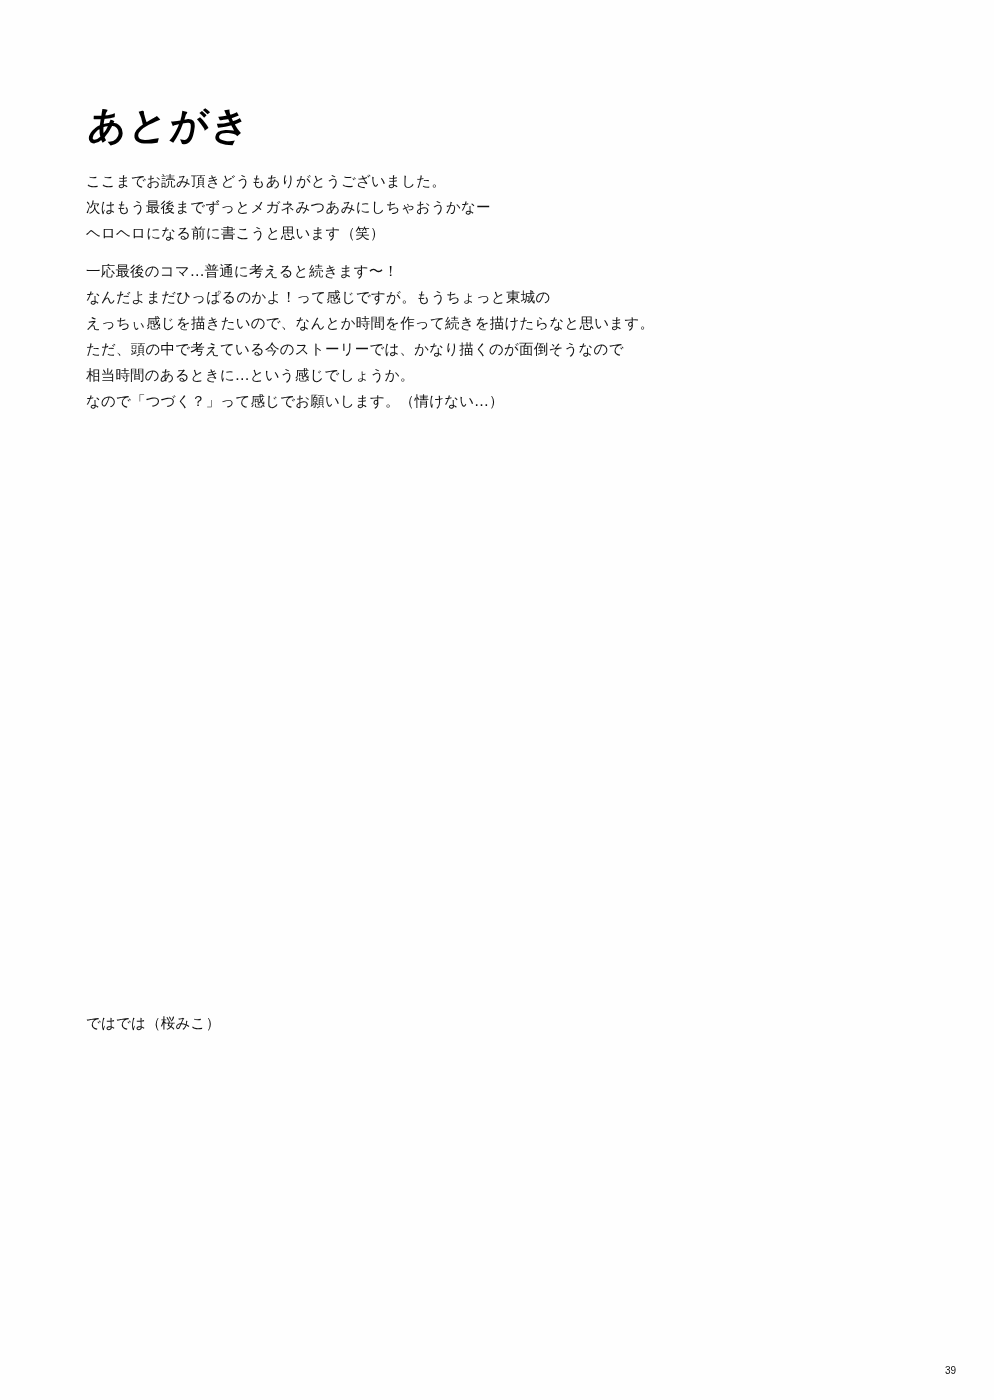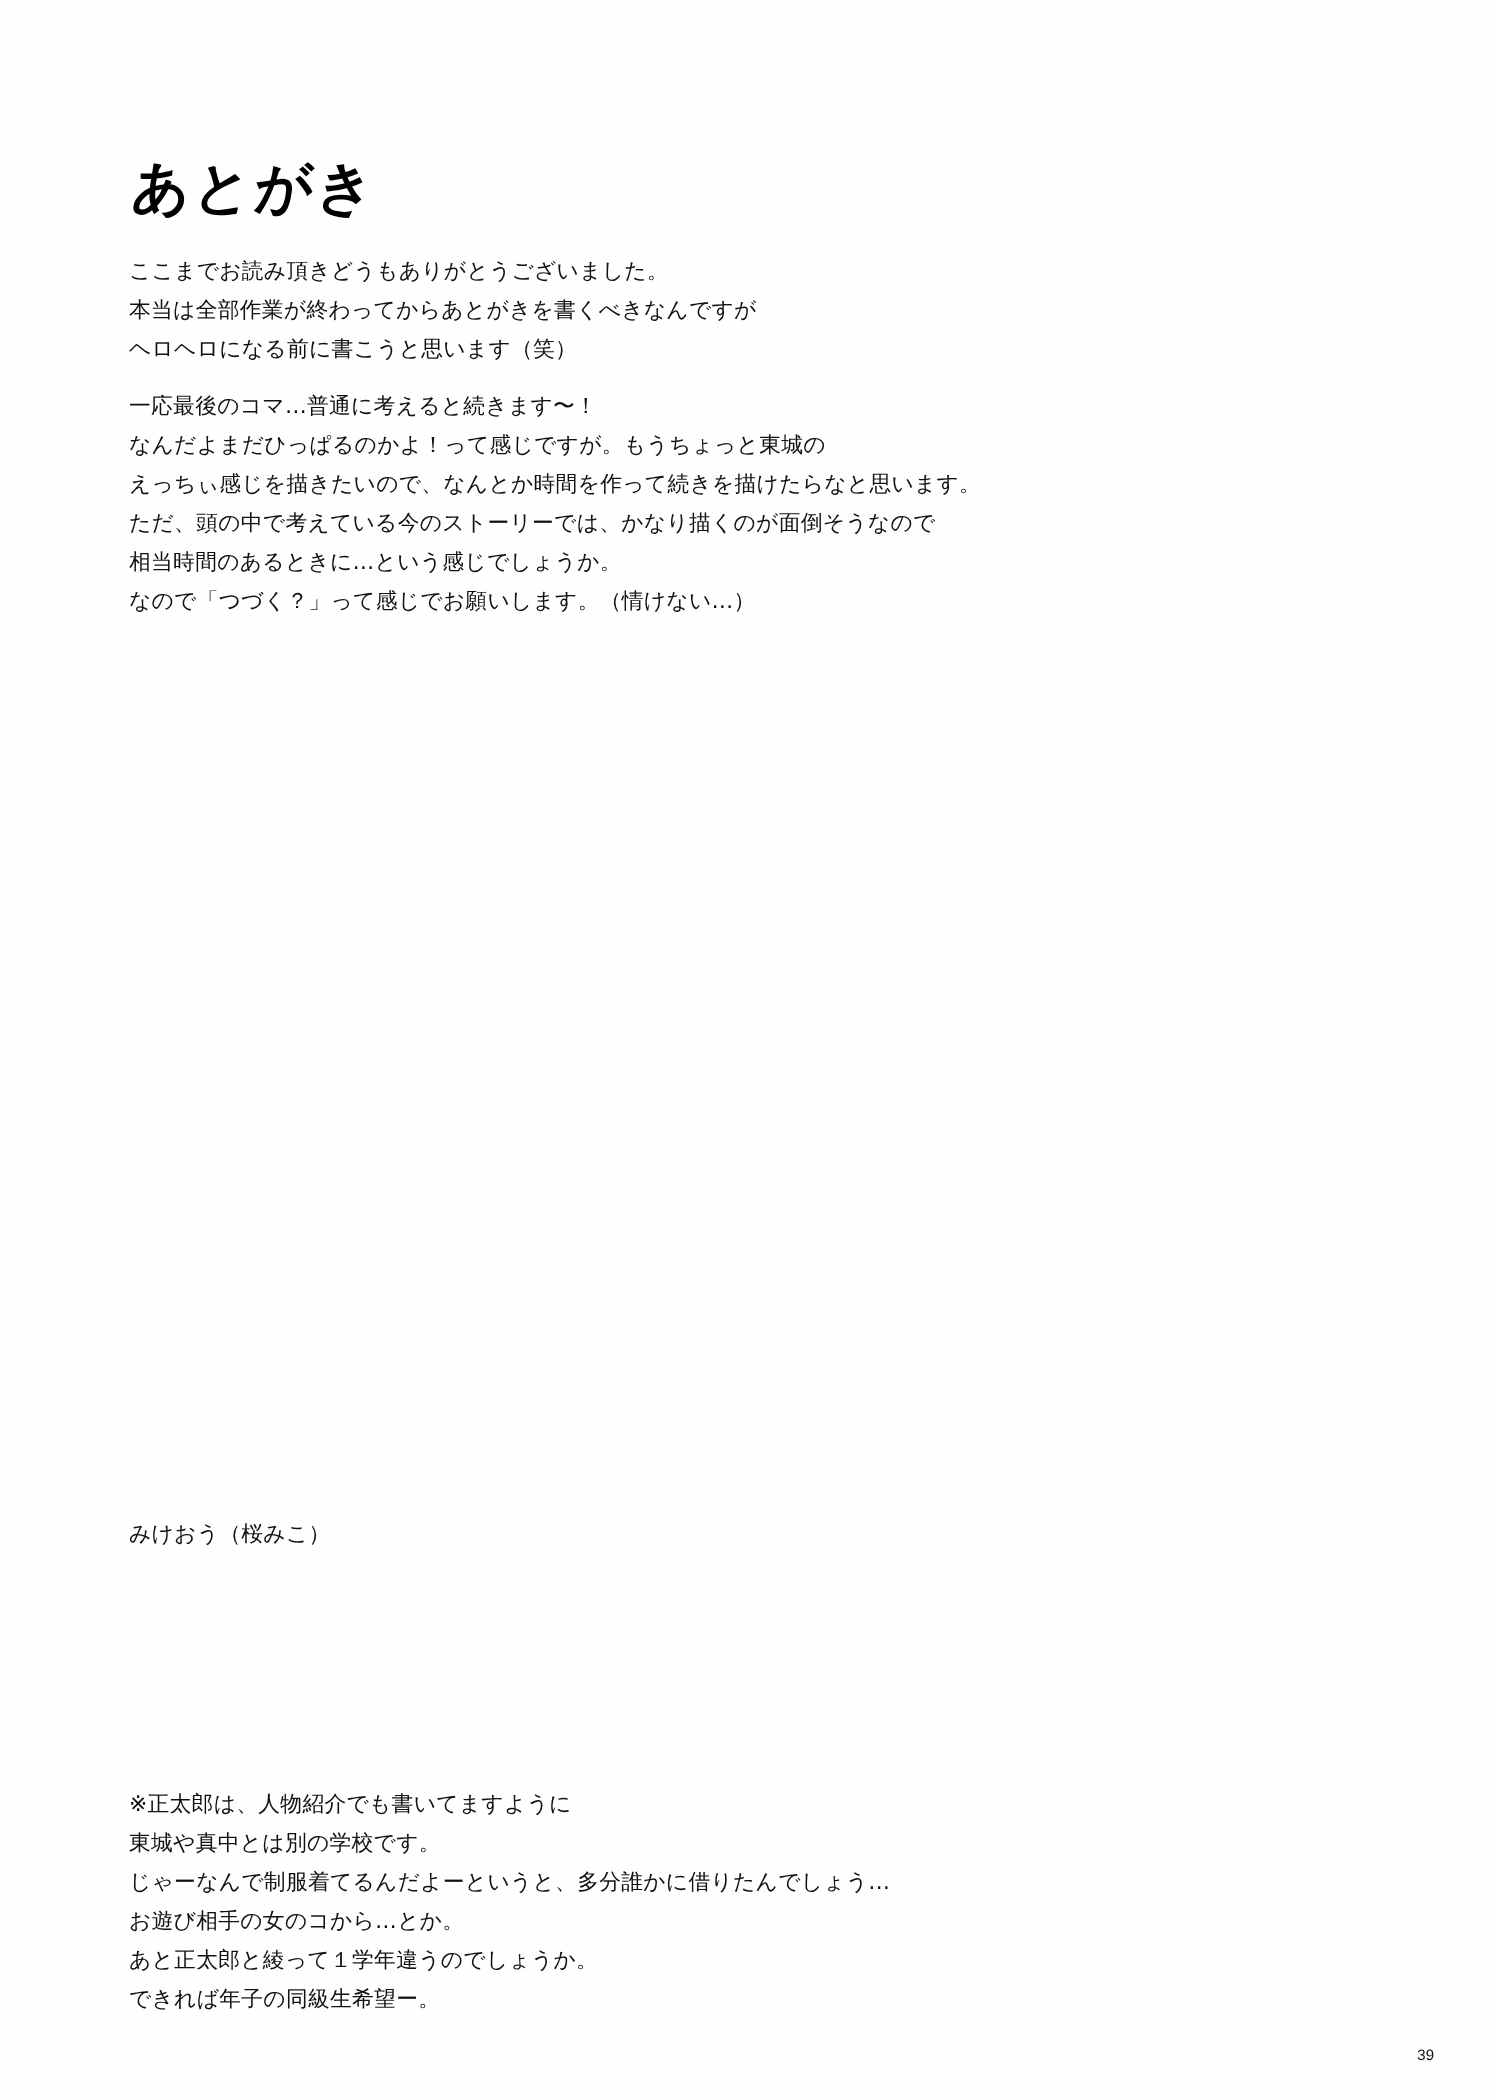--- a/index.html
+++ b/index.html
@@ -58,31 +58,25 @@
   }
 </style>
 </head>
 <body>
 
 <div class="page">
 
   <div class="title">あとがき</div>
 
   <div class="block" id="block-0">ここまでお読み頂きどうもありがとうございました。
-本当は全部作業が終わってからあとがきを書くべきなんですが
+次はもう最後までずっとメガネみつあみにしちゃおうかなー
 ヘロヘロになる前に書こうと思います（笑）</div>
   <div class="block" id="block-1">一応最後のコマ…普通に考えると続きます〜！
 なんだよまだひっぱるのかよ！って感じですが。もうちょっと東城の
 えっちぃ感じを描きたいので、なんとか時間を作って続きを描けたらなと思います。
 ただ、頭の中で考えている今のストーリーでは、かなり描くのが面倒そうなので
 相当時間のあるときに…という感じでしょうか。
 なので「つづく？」って感じでお願いします。（情けない…）</div>
-  <div class="block" id="block-5">みけおう（桜みこ）</div>
-  <div class="block" id="block-6">※正太郎は、人物紹介でも書いてますように
-東城や真中とは別の学校です。
-じゃーなんで制服着てるんだよーというと、多分誰かに借りたんでしょう…
-お遊び相手の女のコから…とか。
-あと正太郎と綾って１学年違うのでしょうか。
-できれば年子の同級生希望ー。</div>
+  <div class="block" id="block-5">ではでは（桜みこ）</div>
 
   <div class="page-number">39</div>
 
 </div>
 
 </body></html>

